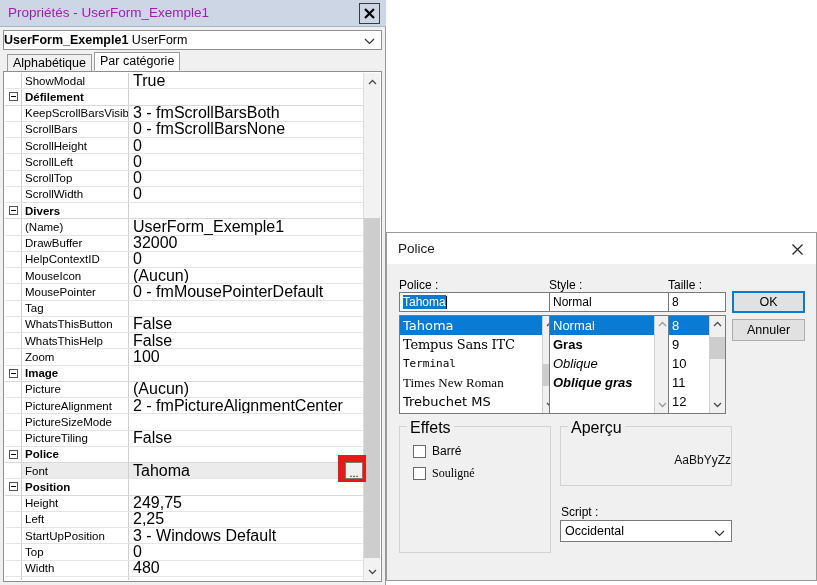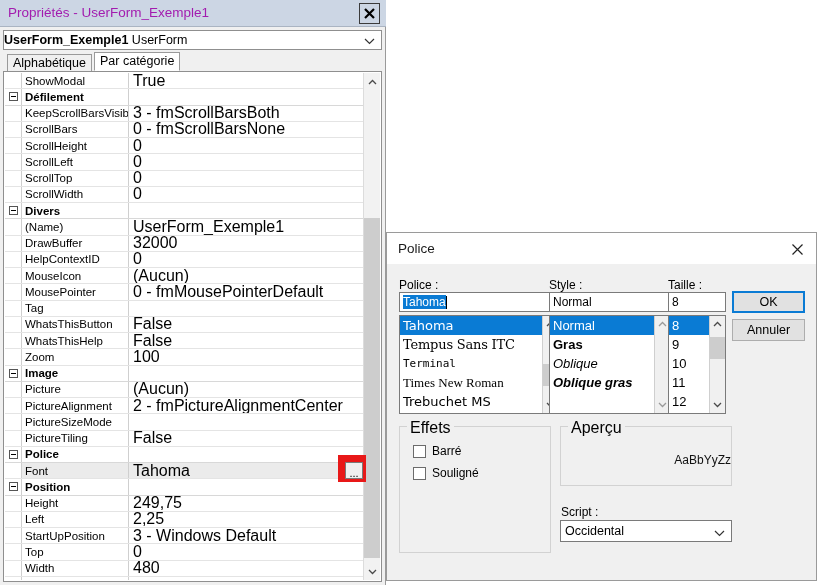--- a/index.html
+++ b/index.html
@@ -551,21 +551,21 @@
     </div>
 
     <div class="fd-btn primary" style="left:345px; top:58px; width:73px; height:22px;">OK</div>
     <div class="fd-btn" style="left:345px; top:86px; width:73px; height:22px;">Annuler</div>
 
     <div class="fd-group" style="left:12px; top:193px; width:152px; height:127px;">
       <div class="fd-group-title">Effets</div>
       <div class="fd-check" style="left:13px; top:18px;"></div>
       <div class="fd-check-label" style="left:32px; top:17px;">Barré</div>
       <div class="fd-check" style="left:13px; top:40px;"></div>
-      <div class="fd-check-label" style="left:32px; top:39px;">Souligné</div>
+      <div class="fd-check-label" style="left:32px; top:39px;font-family:Liberation Serif, serif;">Souligné</div>
     </div>
 
     <div class="fd-group" style="left:173px; top:193px; width:172px; height:60px;">
       <div class="fd-group-title">Aperçu</div>
       <div id="preview-text">AaBbYyZz</div>
     </div>
 
     <div class="fd-label" style="left:174px; top:272px;">Script :</div>
     <div id="script-combo" style="left:173px; top:287px; width:172px; height:22px;">
       <span>Occidental</span>

